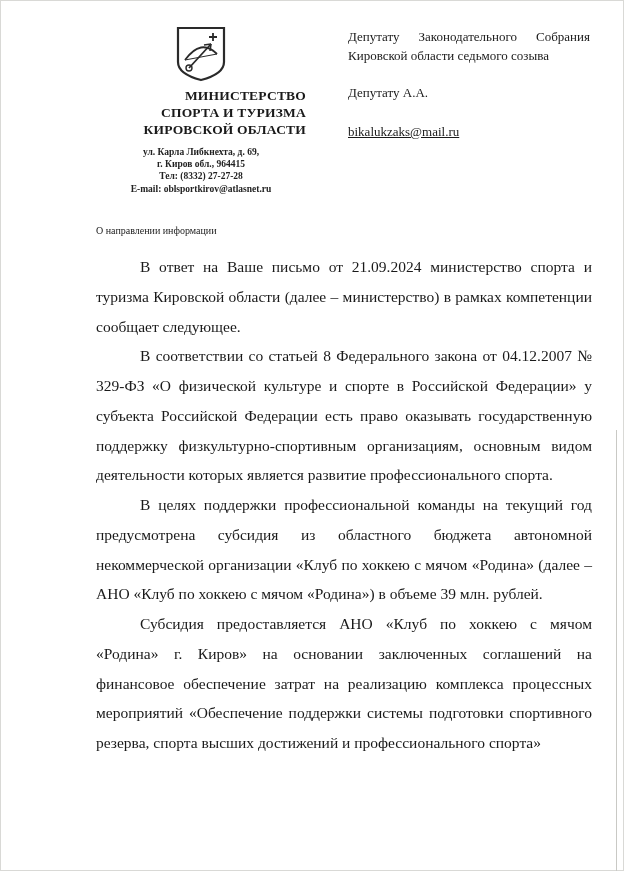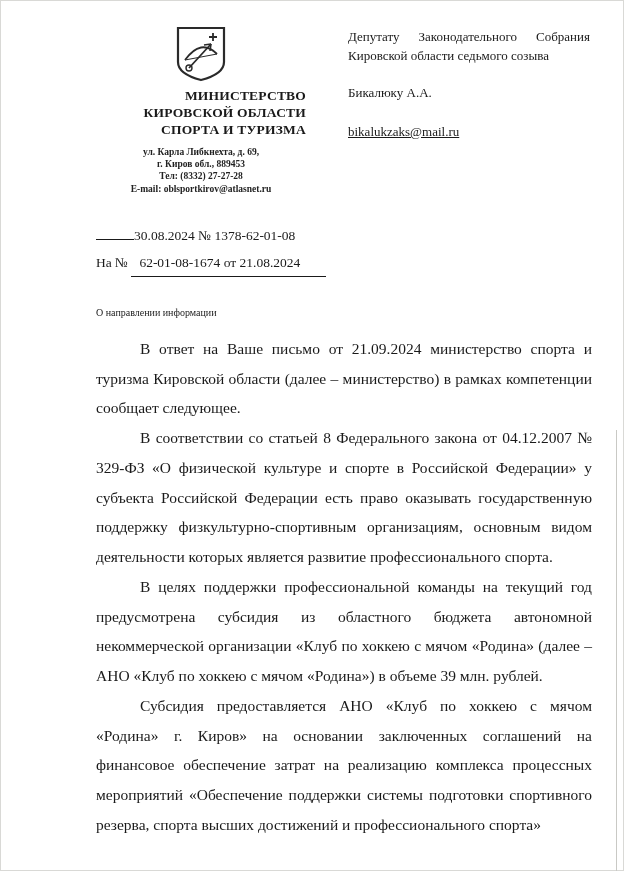--- a/index.html
+++ b/index.html
@@ -124,47 +124,38 @@
           <path d="M10 34 L42 28" stroke="#2a2a2a" stroke-width="1" fill="none"></path>
 
           <path d="M14 42 L36 18" stroke="#2a2a2a" stroke-width="1.8" fill="none"></path>
           <path d="M36 18 l-7 1 M36 18 l-1 7" stroke="#2a2a2a" stroke-width="1.6" fill="none"></path>
 
           <circle cx="14" cy="42" r="3" fill="none" stroke="#2a2a2a" stroke-width="1.4"></circle>
         </svg>
       </div>
       <div class="org-name">
         <div>МИНИСТЕРСТВО</div>
+        <div>СПОРТА И ТУРИЗМА</div>
         <div>КИРОВСКОЙ ОБЛАСТИ</div>
-        <div>СПОРТА И ТУРИЗМА</div>
       </div>
       <div class="org-contacts">
         <div>ул. Карла Либкнехта, д. 69,</div>
-        <div>г. Киров обл., 889453</div>
+        <div>г. Киров обл., 964415</div>
         <div>Тел: (8332) 27-27-28</div>
         <div>E-mail: oblsportkirov@atlasnet.ru</div>
       </div>
     </div>
 
     <div class="recipient-block">
       <div class="recipient-lines">Депутату Законодательного Собрания Кировской области седьмого созыва</div>
-      <div class="recipient-name">Бикалюку А.А.</div>
+      <div class="recipient-name">Депутату А.А.</div>
       <div class="recipient-email">bikalukzaks@mail.ru</div>
     </div>
   </div>
 
-  <div class="refs">
-    <div class="ref-line">
-      <span class="blank-underline"></span><span>30.08.2024 № 1378-62-01-08</span>
-    </div>
-    <div class="ref-line">
-      <span>На №</span>
-      <span class="ref-in-number">62-01-08-1674 от 21.08.2024</span>
-    </div>
-  </div>
 
   <div class="subject">О направлении информации</div>
 
 
   <div class="body-text">
     <p>В ответ на Ваше письмо от 21.09.2024 министерство спорта и туризма Кировской области (далее – министерство) в рамках компетенции сообщает следующее.</p>
     <p>В соответствии со статьей 8 Федерального закона от 04.12.2007 № 329-ФЗ «О физической культуре и спорте в Российской Федерации» у субъекта Российской Федерации есть право оказывать государственную поддержку физкультурно-спортивным организациям, основным видом деятельности которых является развитие профессионального спорта.</p>
     <p>В целях поддержки профессиональной команды на текущий год предусмотрена субсидия из областного бюджета автономной некоммерческой организации «Клуб по хоккею с мячом «Родина» (далее – АНО «Клуб по хоккею с мячом «Родина») в объеме 39 млн. рублей.</p>
     <p>Субсидия предоставляется АНО «Клуб по хоккею с мячом «Родина» г. Киров» на основании заключенных соглашений на финансовое обеспечение затрат на реализацию комплекса процессных мероприятий «Обеспечение поддержки системы подготовки спортивного резерва, спорта высших достижений и профессионального спорта»</p>
   </div>

